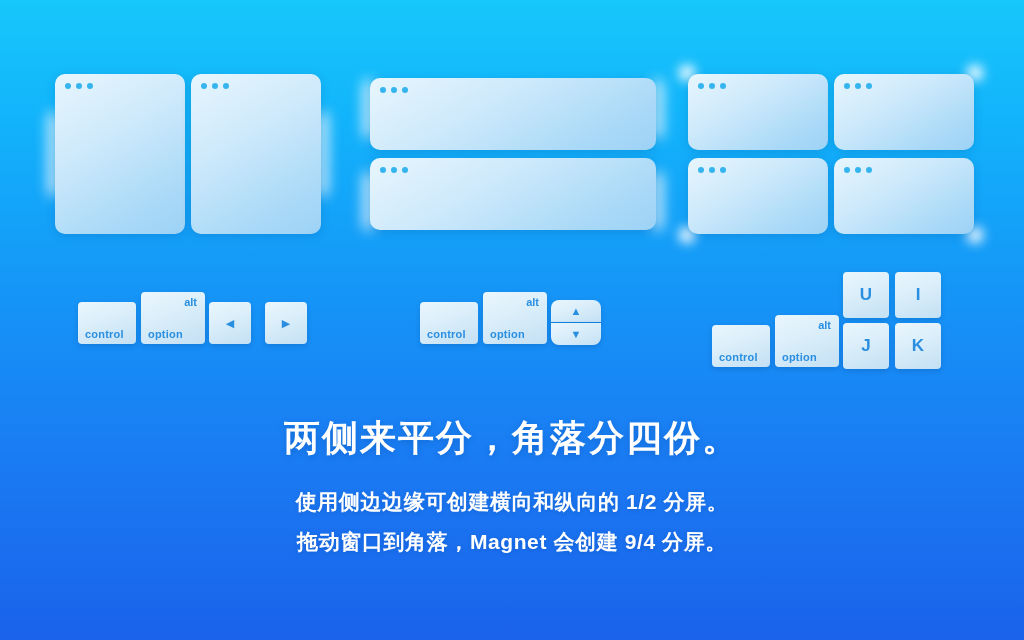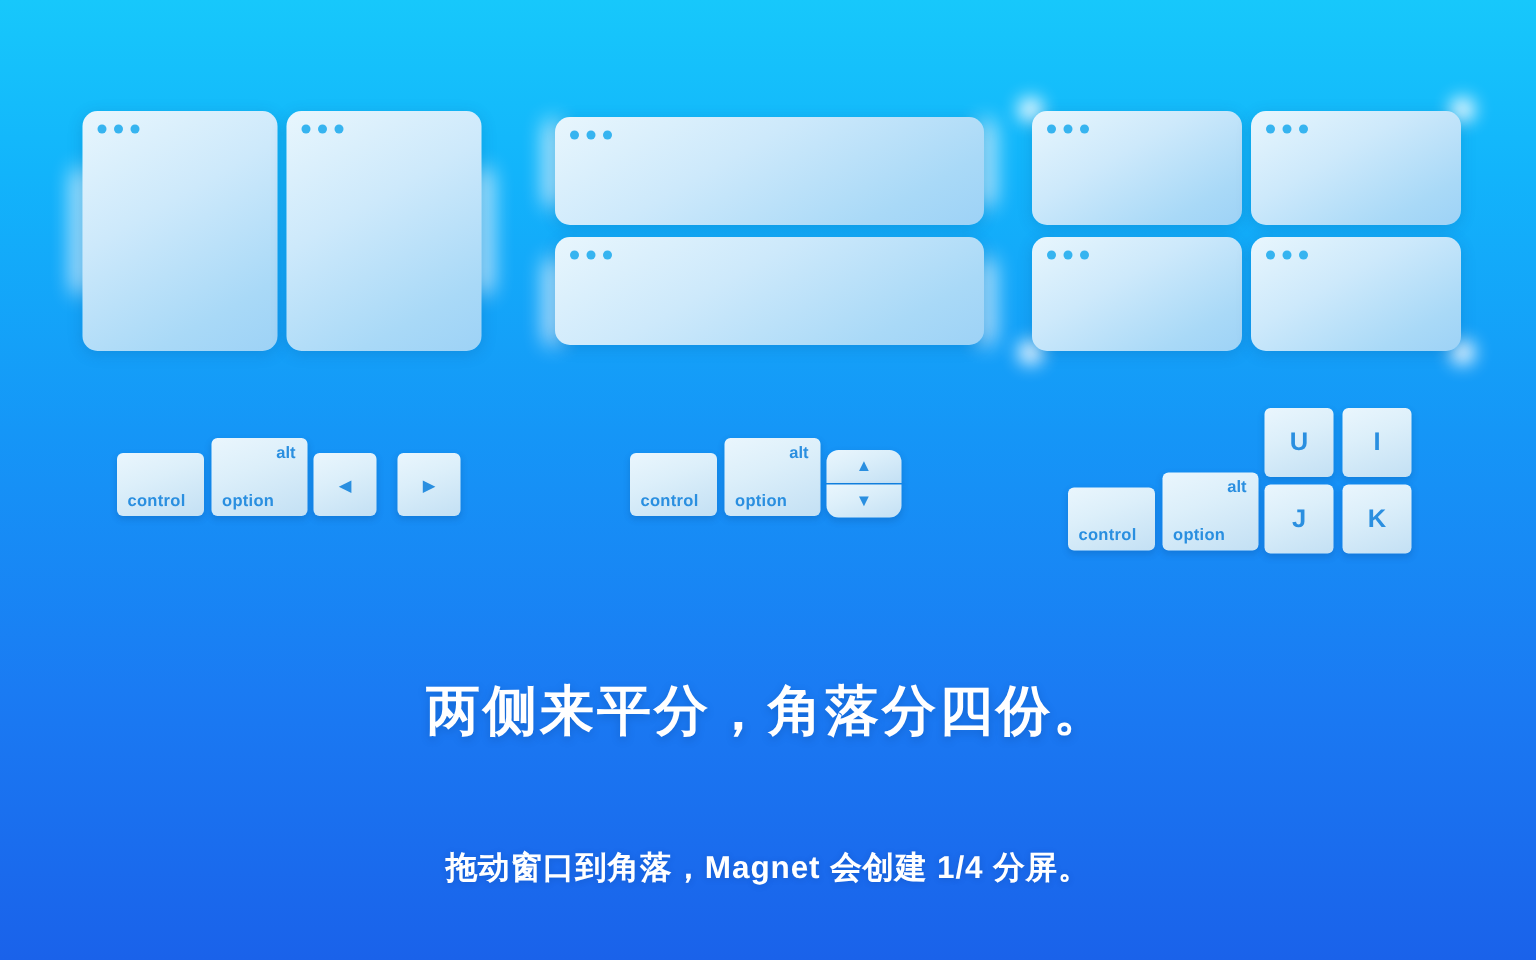--- a/index.html
+++ b/index.html
@@ -86,21 +86,20 @@
   }
   .key.halftop { border-radius: 8px 8px 0 0; }
   .key.halfbot { border-radius: 0 0 8px 8px; }
 
   
   .copy {
     position: absolute;
     left: 0; right: 0;
     text-align: center;
     color: #ffffff;
-    margin-top: 36px;
   }
   .headline {
     top: 414px;
     font-size: 36px;
     font-weight: bold;
     letter-spacing: 2px;
     text-shadow: 0 2px 6px rgba(5, 50, 120, .25);
   }
   .sub {
     font-size: 21px;
@@ -242,15 +241,16 @@
     </div>
     <div class="key letter" style="left:131px; top:51px; width:46px; height:46px;">
       <span>J</span>
     </div>
     <div class="key letter" style="left:183px; top:51px; width:46px; height:46px;">
       <span>K</span>
     </div>
   </div>
 
   <div class="copy headline">两侧来平分，角落分四份。</div>
-  <div class="copy sub sub2">拖动窗口到角落，Magnet 会创建 1/4 分屏。</div>
+  <div class="copy sub sub1">使用侧边边缘可创建横向和纵向的 1/2 分屏。</div>
+  <div class="copy sub sub2">拖动窗口到角落，Magnet 会创建 9/4 分屏。</div>
 
 </div>
 
 </body></html>

